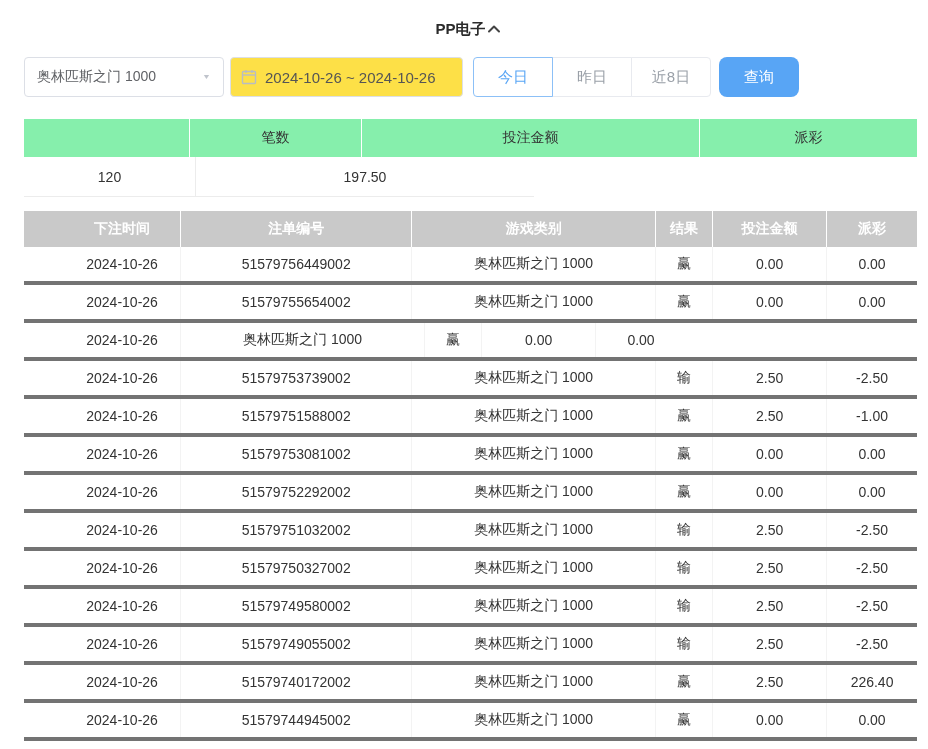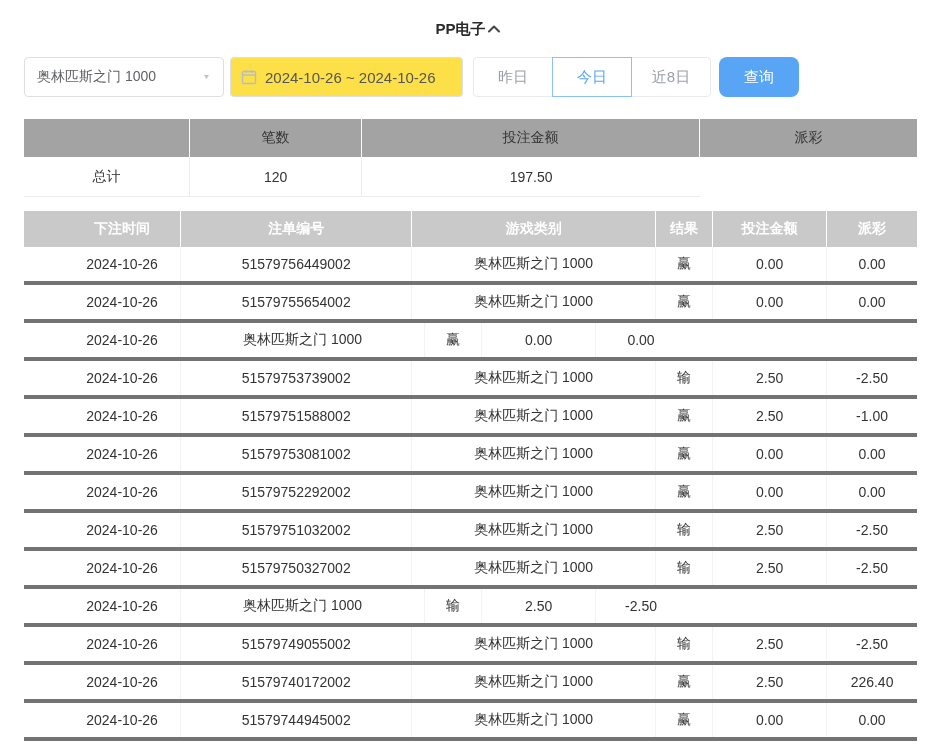--- a/index.html
+++ b/index.html
@@ -42,21 +42,21 @@
   .query-btn {
     width:80px; height:40px; margin-left:8px; background:var(--accent);
     border:none; border-radius:8px; color:#fff; font-size:15px; cursor:pointer;
     font-family:inherit;
   }
 
   
   .summary { margin-top:22px; font-size:14px; }
   .s-row { display:flex; }
   .s-cell { display:flex; align-items:center; justify-content:center; }
-  .s-head .s-cell { background:#a3a3a3; height:38px; border-right:1px solid #fff; color:#333; }
+  .s-head .s-cell { background:#86efac; height:38px; border-right:1px solid #fff; color:#333; }
   .s-head .s-cell:last-child { border-right:none; }
   .s-body .s-cell { height:40px; border-bottom:1px solid #ececec; border-right:1px solid #ececec; background:#fff; }
   .s-body .s-cell:last-child { border-right:none; }
   .sc1 { width:18.6%; } .sc2 { width:19.26%; } .sc3 { width:37.85%; } .sc4 { width:24.29%; }
 
   
   .records { margin-top:14px; font-size:14px; }
   .r-head { display:flex; background:var(--head-gray); color:#fff; font-weight:bold; height:36px; }
   .r-cell { display:flex; align-items:center; justify-content:center; overflow:hidden; white-space:nowrap; }
   .r-head .r-cell { border-right:1px solid #fff; }
@@ -92,36 +92,35 @@
         <svg width="16" height="16" viewBox="0 0 16 16">
             <rect x="1.5" y="2.5" width="13" height="12" rx="1" fill="none" stroke="#b8bcc4" stroke-width="1.4"></rect>
             <line x1="1.5" y1="6" x2="14.5" y2="6" stroke="#b8bcc4" stroke-width="1.4"></line>
             <line x1="5" y1="1" x2="5" y2="4" stroke="#b8bcc4" stroke-width="1.4"></line>
             <line x1="11" y1="1" x2="11" y2="4" stroke="#b8bcc4" stroke-width="1.4"></line>
           </svg>
       </span>
       <span>2024-10-26 ~ 2024-10-26</span>
     </div>
     <div class="btn-group">
+      <button class="qbtn active">今日</button>
       <button class="qbtn">昨日</button>
-      <button class="qbtn active">今日</button>
       <button class="qbtn">近8日</button>
     </div>
     <button class="query-btn">查询</button>
   </div>
 
   <div class="summary">
     <div class="s-row s-head">
       <div class="s-cell sc1"></div>
       <div class="s-cell sc2">笔数</div>
       <div class="s-cell sc3">投注金额</div>
       <div class="s-cell sc4">派彩</div>
     </div>
     <div class="s-row s-body">
-      <div class="s-cell sc1">总计</div>
       <div class="s-cell sc2">120</div>
       <div class="s-cell sc3">197.50</div>
     </div>
   </div>
 
   <div class="records">
     <div class="r-head">
       <div class="r-cell rc0">下注时间</div>
       <div class="r-cell rc1">注单编号</div>
       <div class="r-cell rc2">游戏类别</div>
@@ -196,20 +195,21 @@
         <div class="r-row">
     <div class="r-cell rc0">2024-10-26</div>
     <div class="r-cell rc1">51579750327002</div>
     <div class="r-cell rc2">奥林匹斯之门 1000</div>
     <div class="r-cell rc3">输</div>
     <div class="r-cell rc4">2.50</div>
     <div class="r-cell rc5 neg">-2.50</div>
   </div>
         <div class="r-row">
     <div class="r-cell rc0">2024-10-26</div>
+    <div class="r-cell rc1">51579749580002</div>
     <div class="r-cell rc2">奥林匹斯之门 1000</div>
     <div class="r-cell rc3">输</div>
     <div class="r-cell rc4">2.50</div>
     <div class="r-cell rc5 neg">-2.50</div>
   </div>
         <div class="r-row">
     <div class="r-cell rc0">2024-10-26</div>
     <div class="r-cell rc1">51579749055002</div>
     <div class="r-cell rc2">奥林匹斯之门 1000</div>
     <div class="r-cell rc3">输</div>

